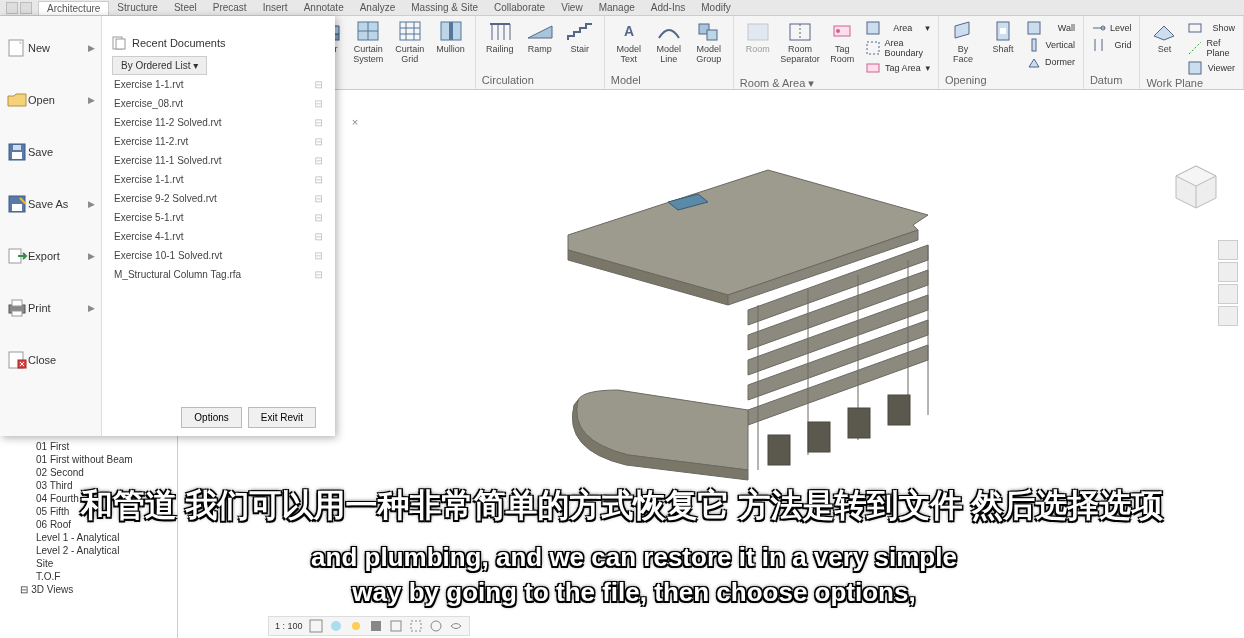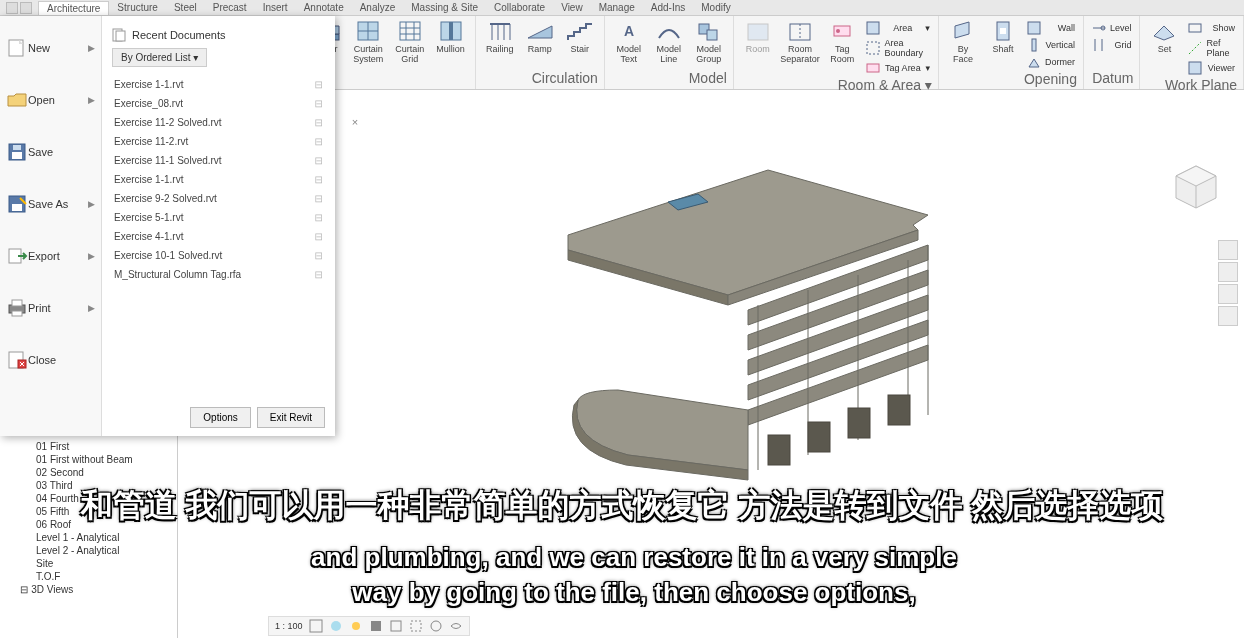--- a/index.html
+++ b/index.html
@@ -14,37 +14,37 @@
 
 
 .ribbon { height: 74px; background: #f5f5f5; border-bottom: 1px solid #ccc; display: flex; align-items: stretch; position: relative; }
 .ribbon-group { border-right: 1px solid #ddd; padding: 2px 6px; display: flex; flex-direction: column; }
 .ribbon-buttons { display: flex; gap: 4px; flex: 1; align-items: flex-start; }
 .rbtn { display: flex; flex-direction: column; align-items: center; padding: 2px 4px; cursor: pointer; min-width: 36px; }
 .rbtn .ico { width: 28px; height: 22px; display: flex; align-items: center; justify-content: center; }
 .rbtn .lbl { font-size: 9px; text-align: center; line-height: 10px; margin-top: 2px; color: #444; }
 .rbtn-sm { display: flex; align-items: center; gap: 4px; padding: 1px 2px; font-size: 9px; cursor: pointer; justify-content: space-between; }
 .rbtn-sm .ico-sm { width: 14px; height: 14px; }
-.group-label { font-size: 14px; text-align: right; color: #666; padding: 1px 0; }
+.group-label { font-size: 11px; text-align: left; color: #666; padding: 1px 0; }
 
 
 .file-menu { position: absolute; top: 16px; left: 0; width: 335px; height: 420px; background: #fff; box-shadow: 2px 2px 8px rgba(0,0,0,0.3); z-index: 50; display: flex; }
 .file-left { width: 102px; background: #f8f8f8; border-right: 1px solid #ddd; padding-top: 6px; }
 .file-item { display: flex; align-items: center; padding: 8px 6px; cursor: pointer; height: 52px; }
 .file-item .fico { width: 22px; height: 20px; }
 .file-item .ftxt { font-size: 11px; flex: 1; }
 .file-item .farr { font-size: 9px; color: #888; }
-.file-right { flex: 1; padding: 12px 10px; position: relative; }
+.file-right { flex: 1; padding: 20px 10px; position: relative; }
 .recent-header { display: flex; align-items: center; gap: 6px; font-size: 11px; margin-bottom: 6px; }
 .recent-header .ico2 { width: 14px; height: 14px; }
-.ordered-btn { background: #eee; border: 1px solid #ccc; padding: 3px 8px; font-size: 10px; display: inline-flex; align-items: center; gap: 4px; cursor: pointer; margin-bottom: 8px; }
+.ordered-btn { background: #eee; border: 1px solid #ccc; padding: 3px 8px; font-size: 10px; display: inline-flex; align-items: center; gap: 4px; cursor: pointer; }
 .recent-list { }
 .recent-row { display: flex; justify-content: space-between; align-items: flex-end; padding: 4px 2px; font-size: 10px; color: #444; cursor: pointer; }
 .recent-row .pin { color: #bbb; font-size: 10px; }
-.file-bottom { position: absolute; bottom: 8px; right: 10px; display: flex; gap: 6px; }
+.file-bottom { position: absolute; bottom: 8px; right: 19px; display: flex; gap: 6px; }
 .dlg-btn { background: #f0f0f0; border: 1px solid #bbb; padding: 4px 12px; font-size: 10px; cursor: pointer; }
 
 
 .content { position: absolute; top: 90px; left: 0; right: 0; bottom: 0; display: flex; }
 .browser { width: 178px; background: #fff; border-right: 1px solid #ccc; overflow: hidden; padding-top: 350px; font-size: 10px; }
 .browser .node { padding: 1px 0 1px 36px; cursor: pointer; white-space: nowrap; }
 .browser .node.l1 { padding-left: 20px; }
 .viewport { flex: 1; background: #fff; position: relative; }
 .view-tab-x { position: absolute; top: 26px; left: 170px; width: 14px; height: 14px; font-size: 11px; color: #888; text-align: center; cursor: pointer; }
 .viewcube { position: absolute; top: 70px; right: 20px; width: 56px; height: 56px; }

